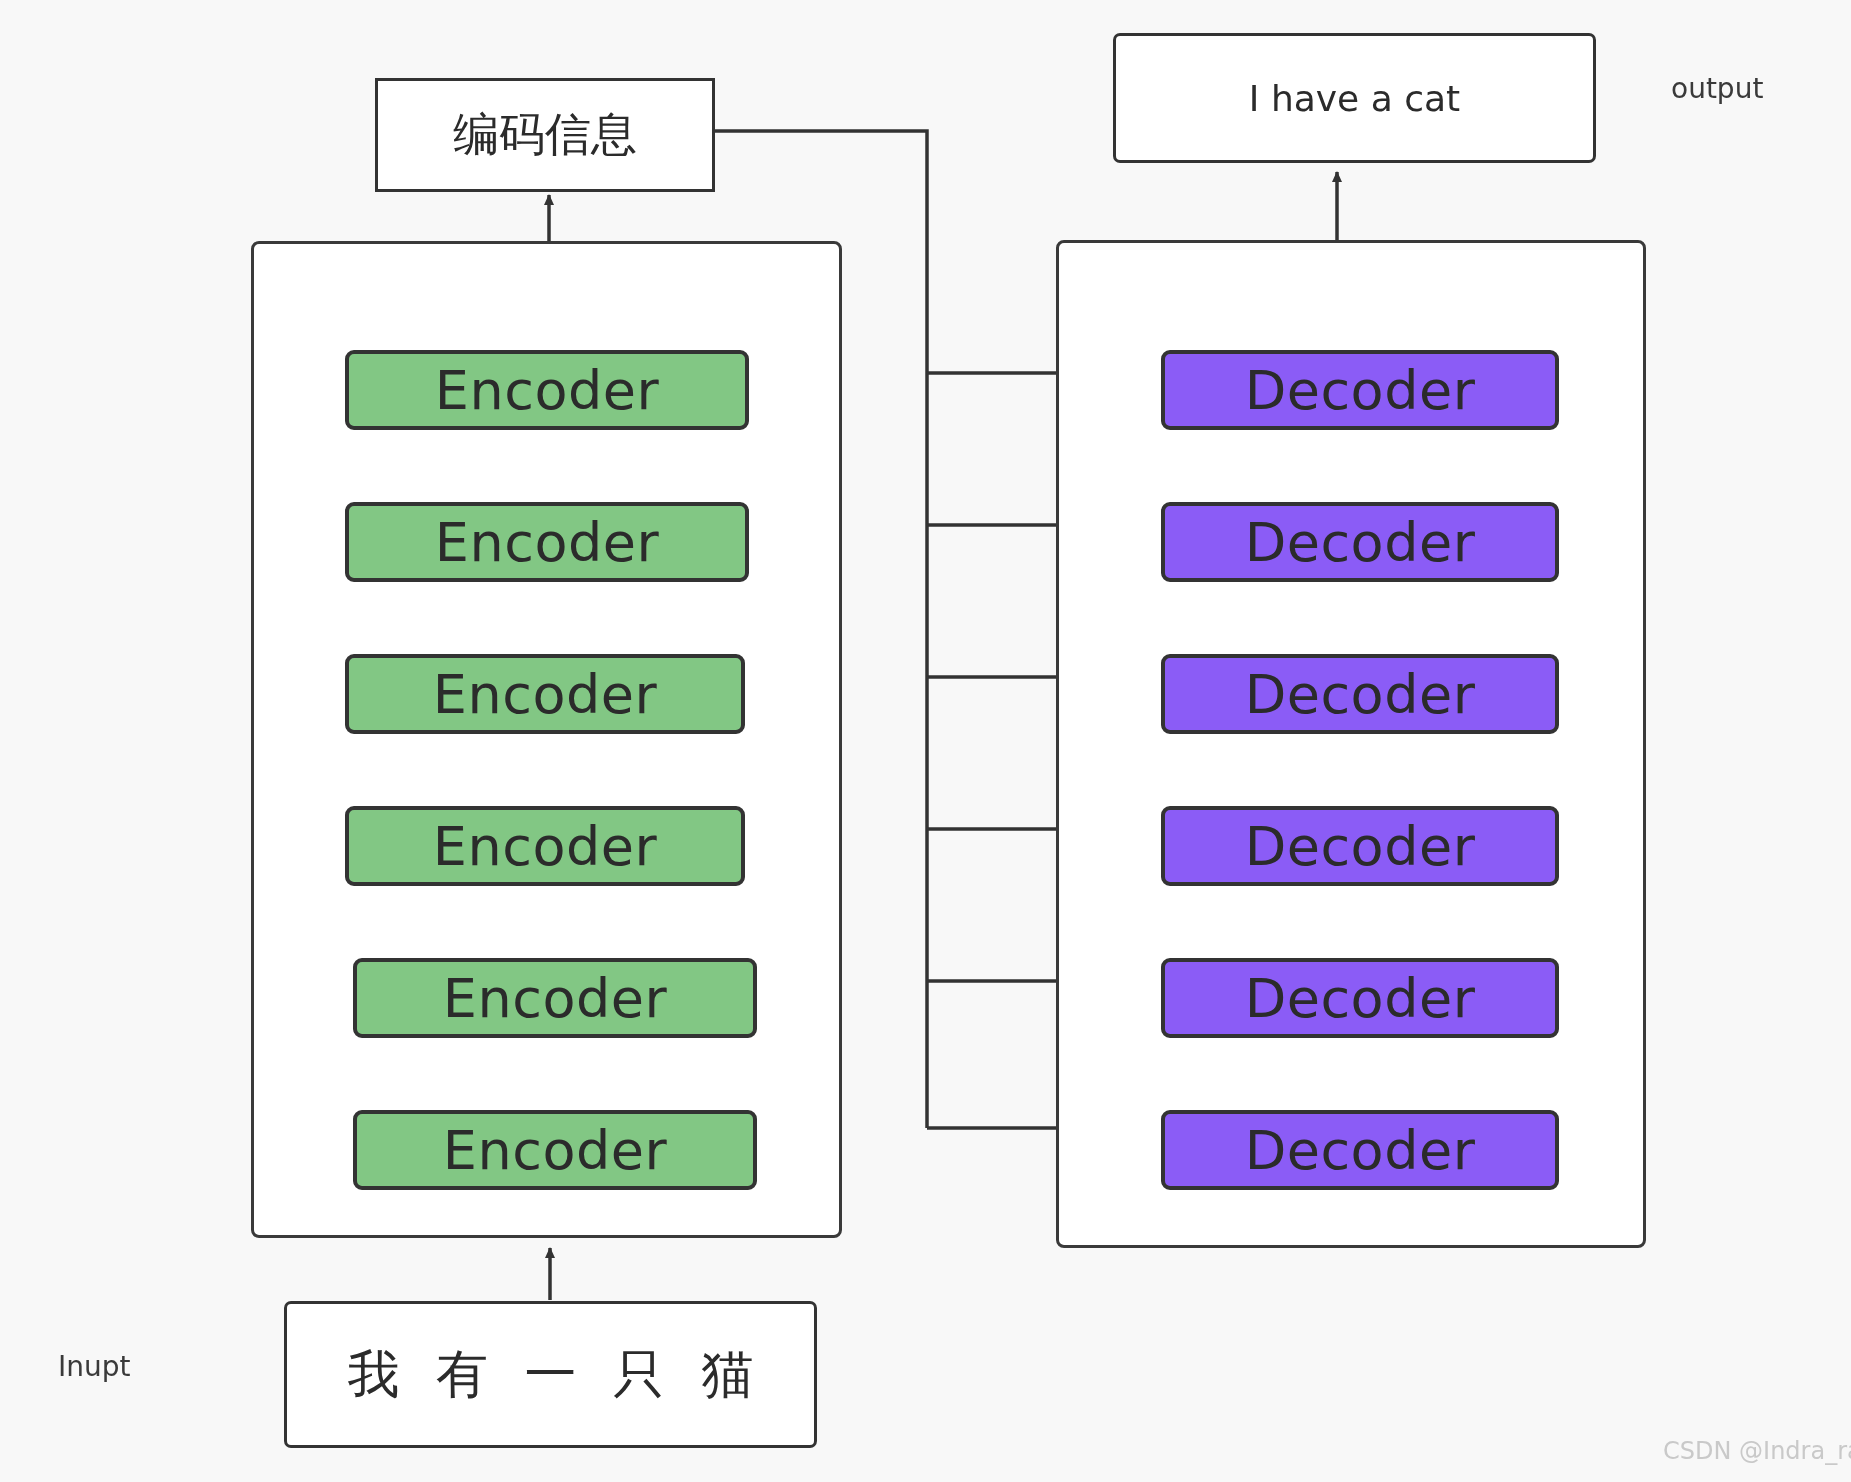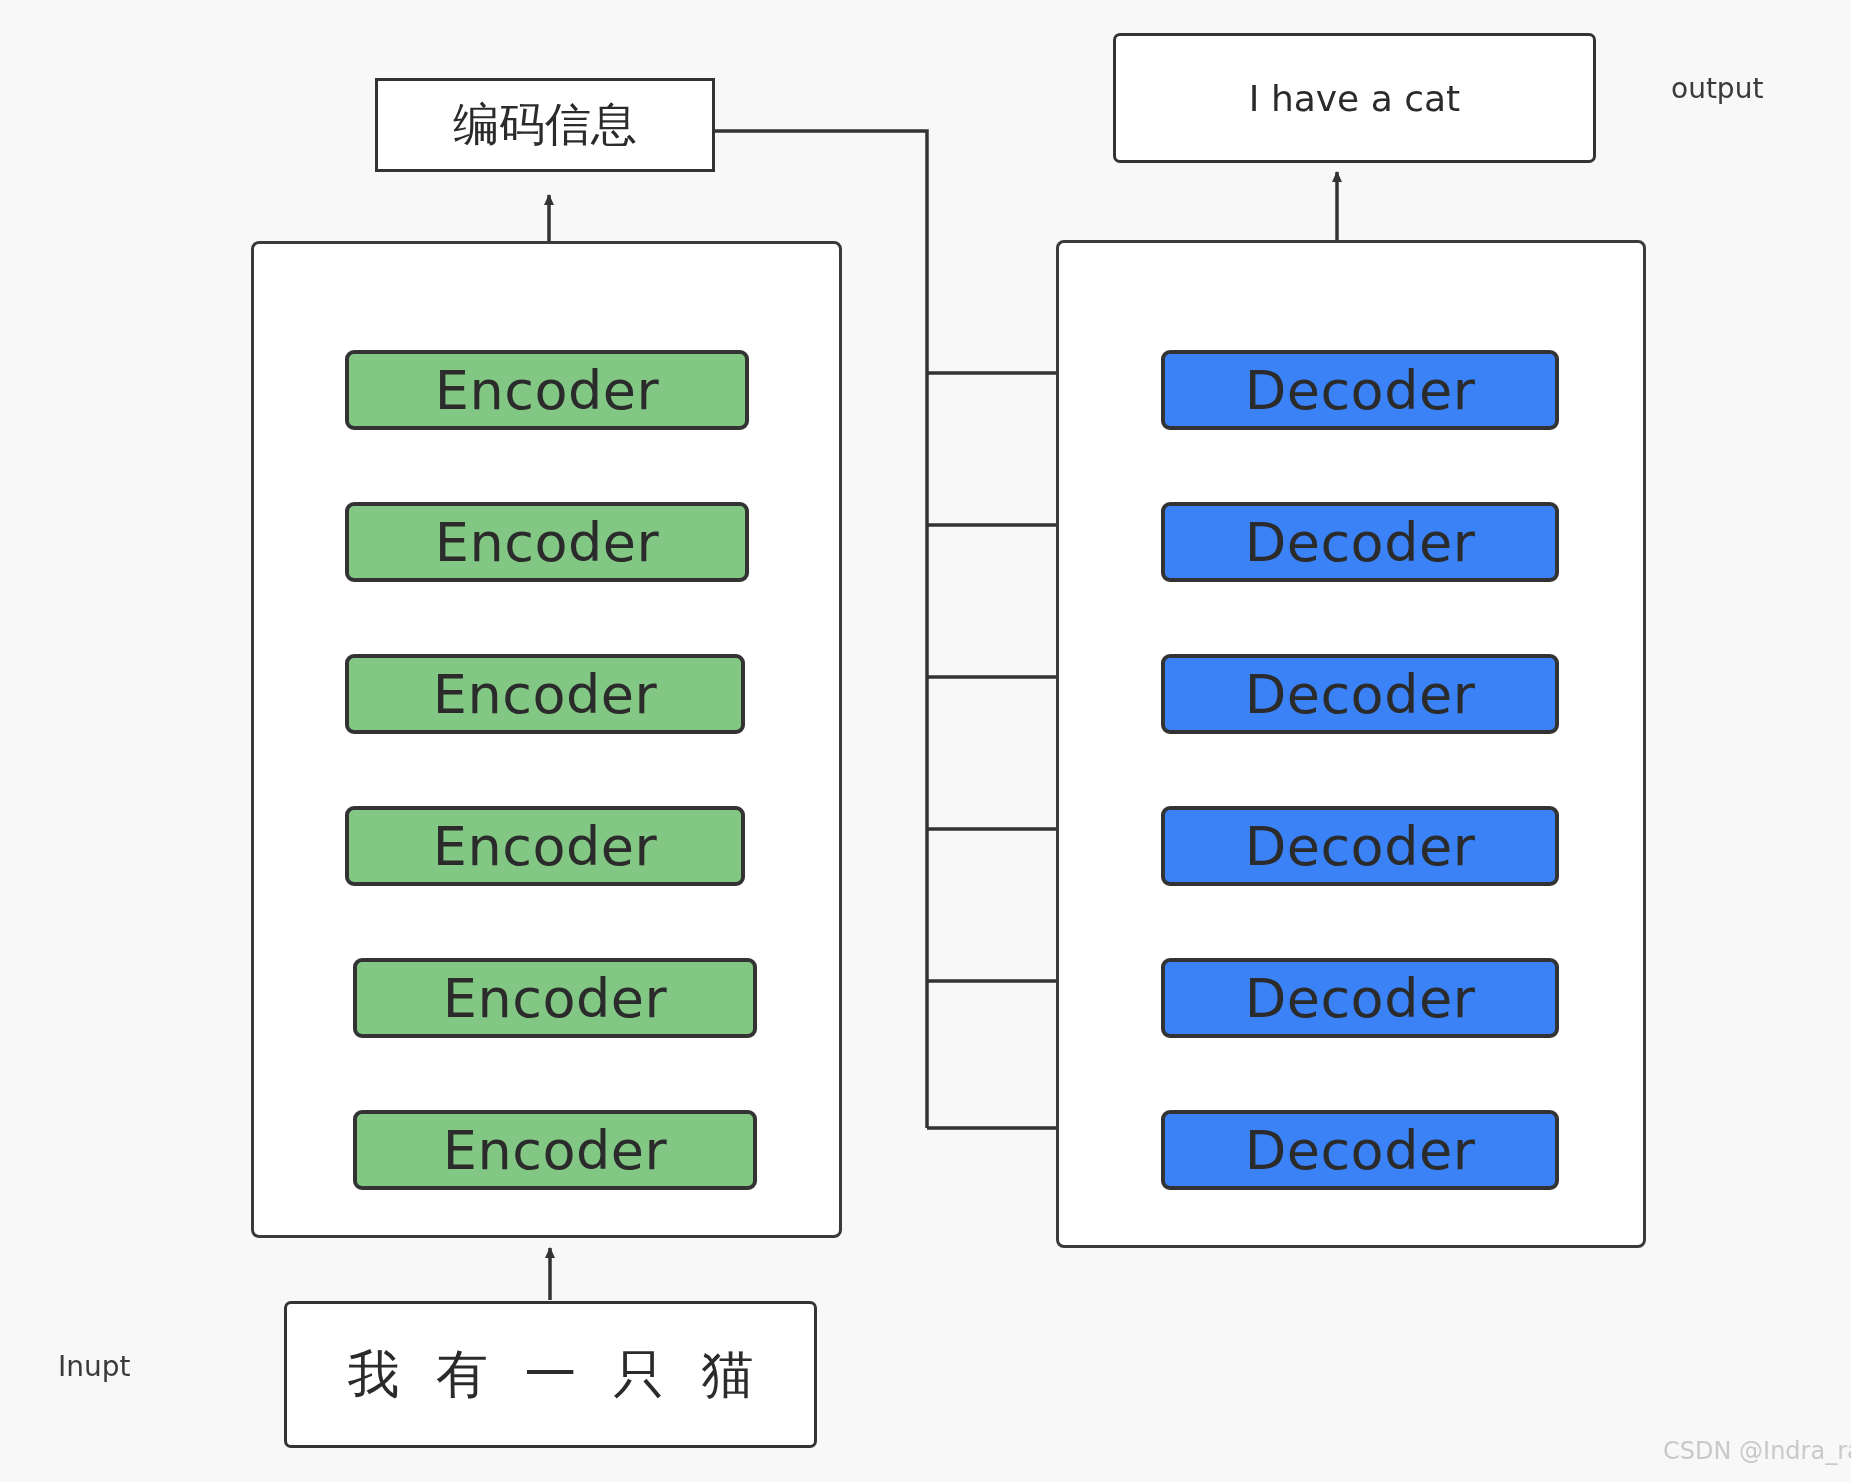--- a/index.html
+++ b/index.html
@@ -47,25 +47,25 @@
     border: 4px solid #333333;
     border-radius: 9px;
     font-size: 54px;
     letter-spacing: 0.5px;
     margin-top: 17px;
   }
   .encoder-box {
     background: #82c784;
   }
   .decoder-box {
-    background: #3b82f6;
+    background: #8b5cf6;
   }
   
   #encoded-info-box {
-    left: 375px; top: 78px; width: 340px; height: 94px;
+    left: 375px; top: 78px; width: 340px; height: 114px;
     font-size: 46px;
   }
   #output-box {
     left: 1113px; top: 33px; width: 483px; height: 130px;
     font-size: 36px;
     border-radius: 7px;
   }
   #input-box {
     left: 284px; top: 1301px; width: 533px; height: 147px;
     font-size: 52px;

